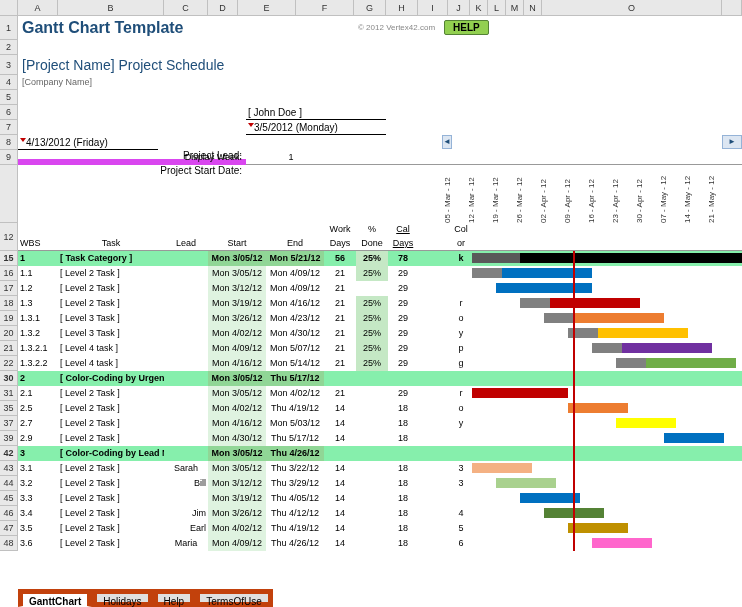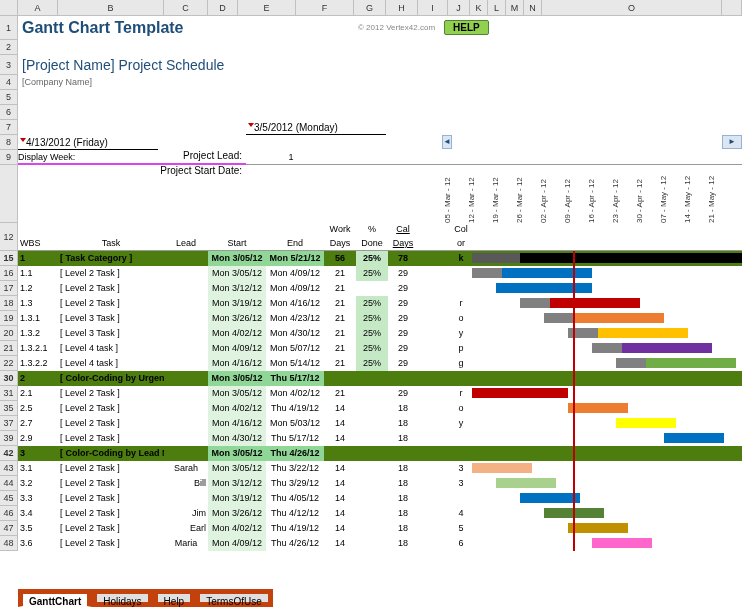--- a/index.html
+++ b/index.html
@@ -21,21 +21,21 @@
 .cell { flex: 0 0 auto; overflow: hidden; white-space: nowrap; padding: 0 2px; font-size: 9px; }
 .wbs-col { width: 40px; }
 .task-col { width: 106px; }
 .lead-col { width: 44px; }
 .start-col { width: 58px; text-align: center; }
 .end-col { width: 58px; text-align: center; }
 .wd-col { width: 32px; text-align: center; }
 .pd-col { width: 32px; text-align: center; }
 .cd-col { width: 30px; text-align: center; }
 .color-col { width: 22px; text-align: center; margin-left: 32px; }
-.cat-row { background: #4d7c0f; font-weight: bold; }
+.cat-row { background: #86efac; font-weight: bold; }
 .cat-row .start-col, .cat-row .end-col { background: #90D696; }
 .data-row .start-col { background: #DFF3E0; }
 .pd-green { background: #C5E8C5; }
 .scroll-btn { width: 20px; height: 14px; background: #DCE6F2; border: 1px solid #95B3D7; color: #1F4E79; font-size: 8px; text-align: center; cursor: pointer; line-height: 12px; }
 .date-cell { flex: 0 0 24px; font-size: 8px; writing-mode: vertical-rl; transform: rotate(180deg); height: 60px; text-align: left; padding: 2px 0; color: #333; }
 .gantt-area { flex: 1 1 auto; position: relative; display: flex; }
 .gantt-bar { position: absolute; height: 10px; top: 2px; }
 .today-line { position: absolute; width: 2px; background: #C00000; top: 0; bottom: 0; left: 146px; z-index: 10; }
 .sheet-tabs { position: absolute; bottom: 0; left: 18px; height: 18px; display: flex; font-size: 10px; background: #e8e8e8; }
 .sheet-tab { padding: 2px 6px; border: 5px solid #c2410c; background: #fff; cursor: pointer; }
@@ -85,40 +85,41 @@
   <div class="row-num">4</div>
   <div class="company">[Company Name]</div>
 </div>
 <div class="row">
     <div class="row-num">5</div>
   </div>
 
 <div class="row">
   <div class="row-num">6</div>
   <div style="width:228px" class="info-label">Project Lead:</div>
+  <div style="width:140px" class="info-val">[ John Doe ]</div>
 </div>
 <div class="row">
   <div class="row-num">7</div>
   <div style="width:228px" class="info-label">Project Start Date:</div>
   <div style="width:140px" class="info-val"><span class="red-tri"></span><span>3/5/2012 (Monday)</span></div>
 </div>
 <div class="row">
   <div class="row-num">8</div>
   <div style="width:140px" class="info-val"><span class="red-tri"></span><span>4/13/2012 (Friday)</span></div>
   <div style="flex:1"></div>
   <div style="width:24px;padding-right:30px;display:flex;gap:2px;">
     <div class="scroll-btn">◄</div>
   </div>
   <div style="width:250px"></div>
   <div class="scroll-btn">►</div>
 </div>
 
 <div class="row" style="height:15px;position:relative;">
   <div class="row-num">9</div>
-  <div style="width:228px;font-size:9px;padding-right:4px;border-bottom:2px solid #d946ef;">Display Week:</div>
+  <div style="width:228px;text-align:right;font-size:9px;padding-right:4px;border-bottom:6px solid #d946ef;">Display Week:</div>
   <div style="width:90px;text-align:center;font-size:9px;border-bottom:1px solid #999;">1</div>
   <div style="width:122px;border-bottom:1px solid #999;"></div>
   <div class="gantt-area" style="border-bottom:1px solid #999;" id="date-hdr-anchor"></div>
 </div>
 
 <div class="row" style="height:58px;position:relative;">
   <div class="row-num" style="height:58px;line-height:58px;"></div>
   <div style="width:40px"></div>
     <div style="width:106px"></div>
     <div style="width:44px"></div>

